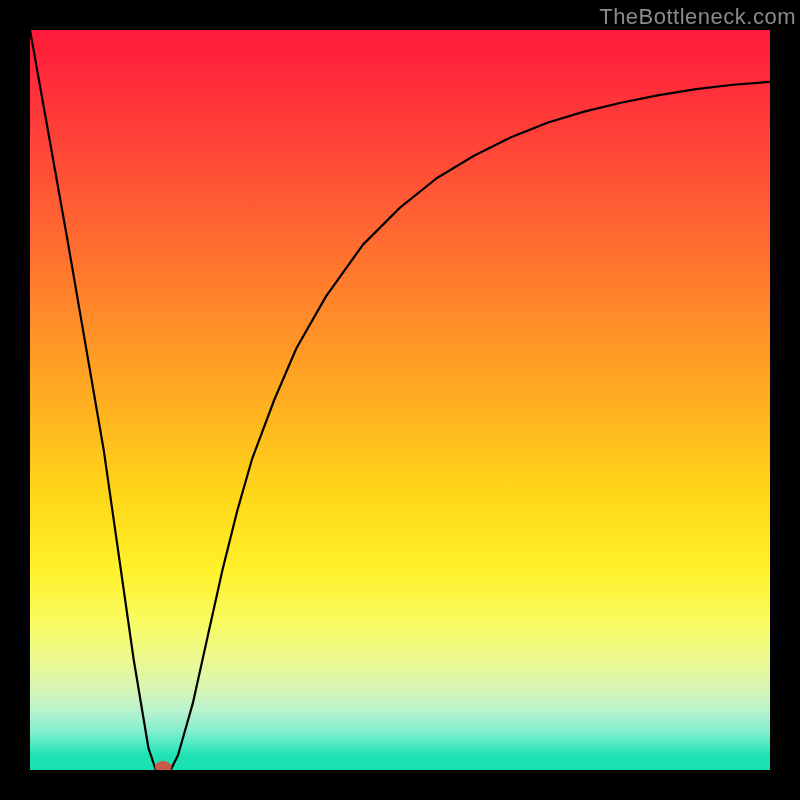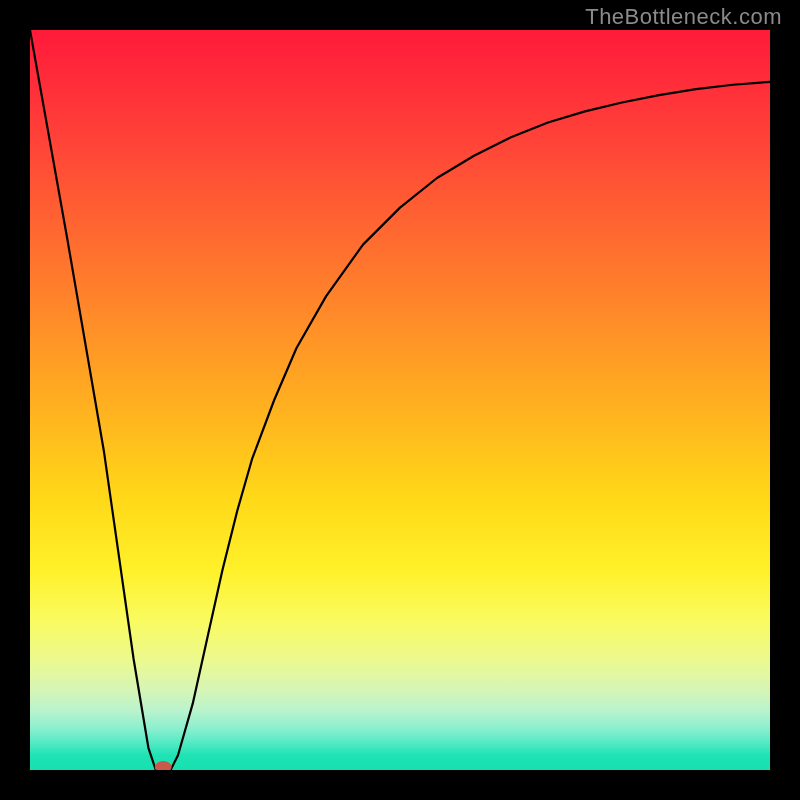--- a/index.html
+++ b/index.html
@@ -13,21 +13,21 @@
   }
   .frame {
     position: relative;
     width: 800px;
     height: 800px;
     background: #000;
   }
   .watermark {
     position: absolute;
     top: 4px;
-    right: 18px;
+    right: 4px;
     color: #8a8a8a;
     font-size: 22px;
     font-weight: 500;
     letter-spacing: 0.5px;
     z-index: 10;
     user-select: none;
   }
   .plot-area {
     position: absolute;
     left: 30px;

